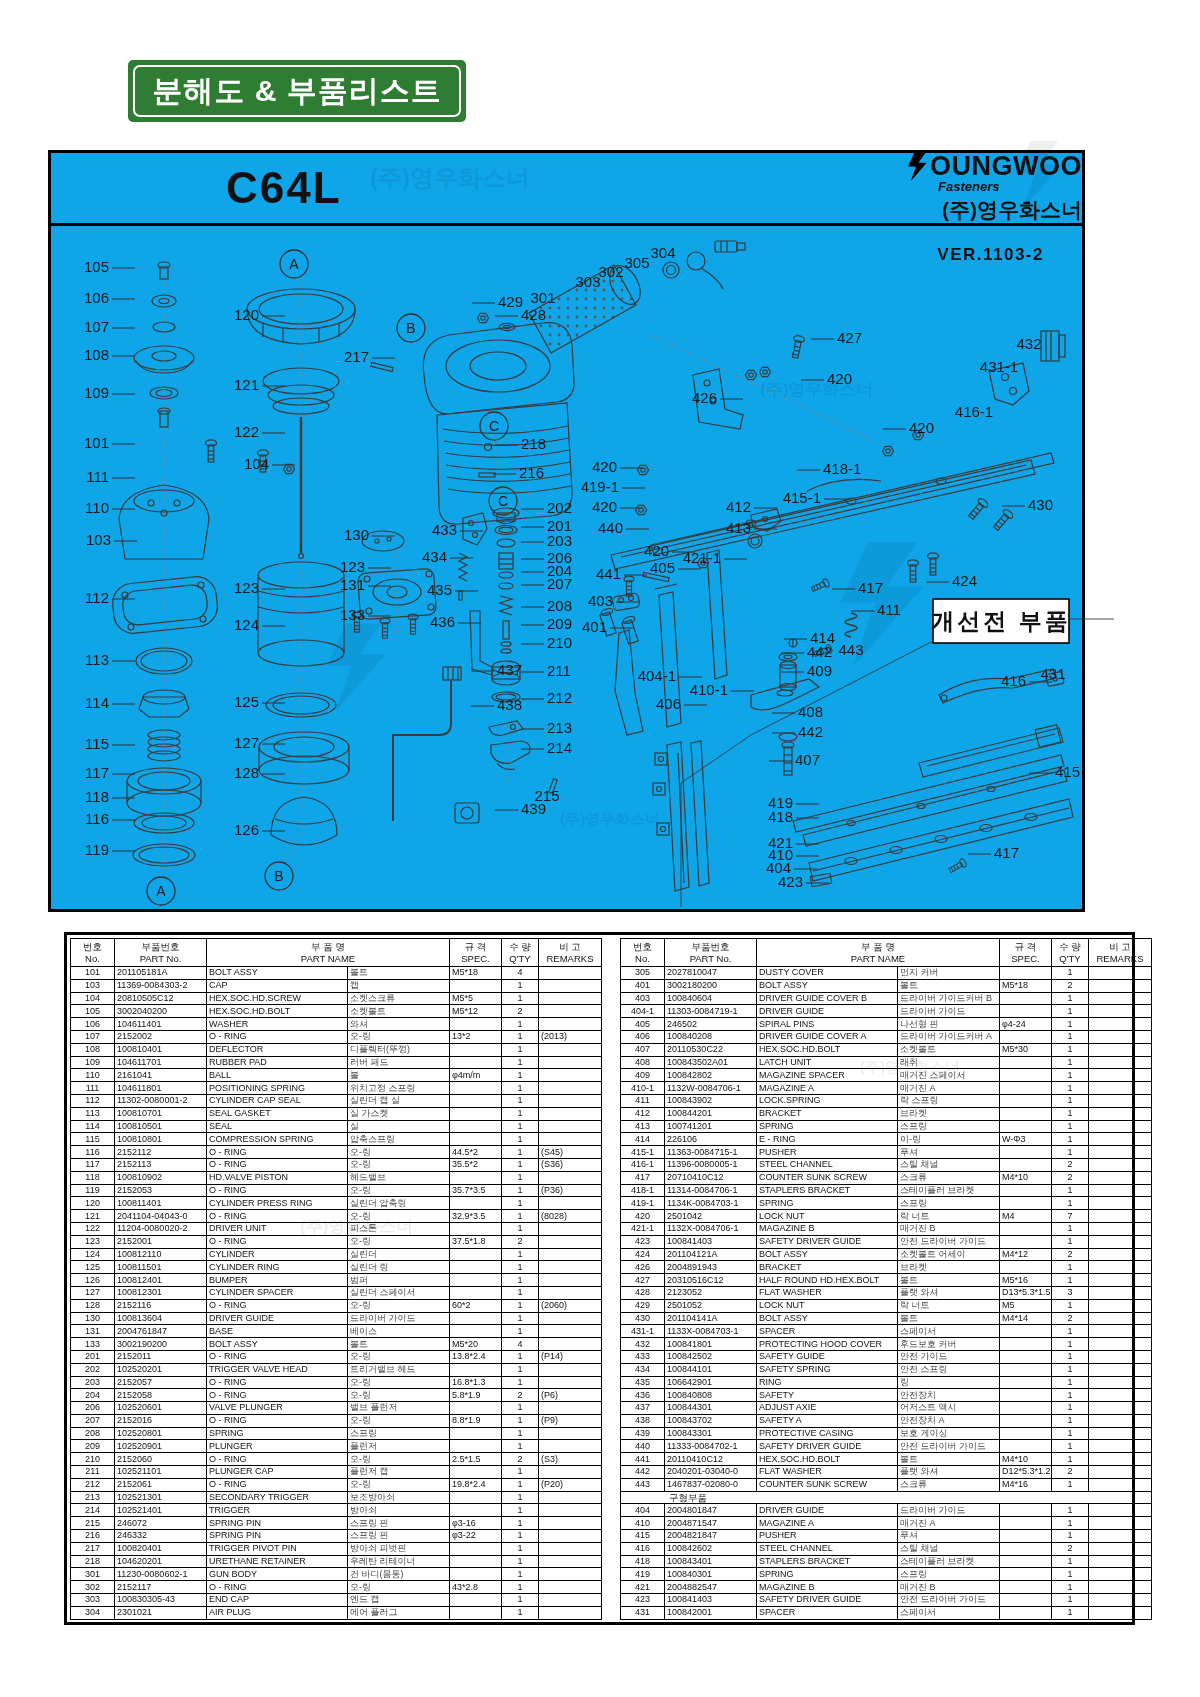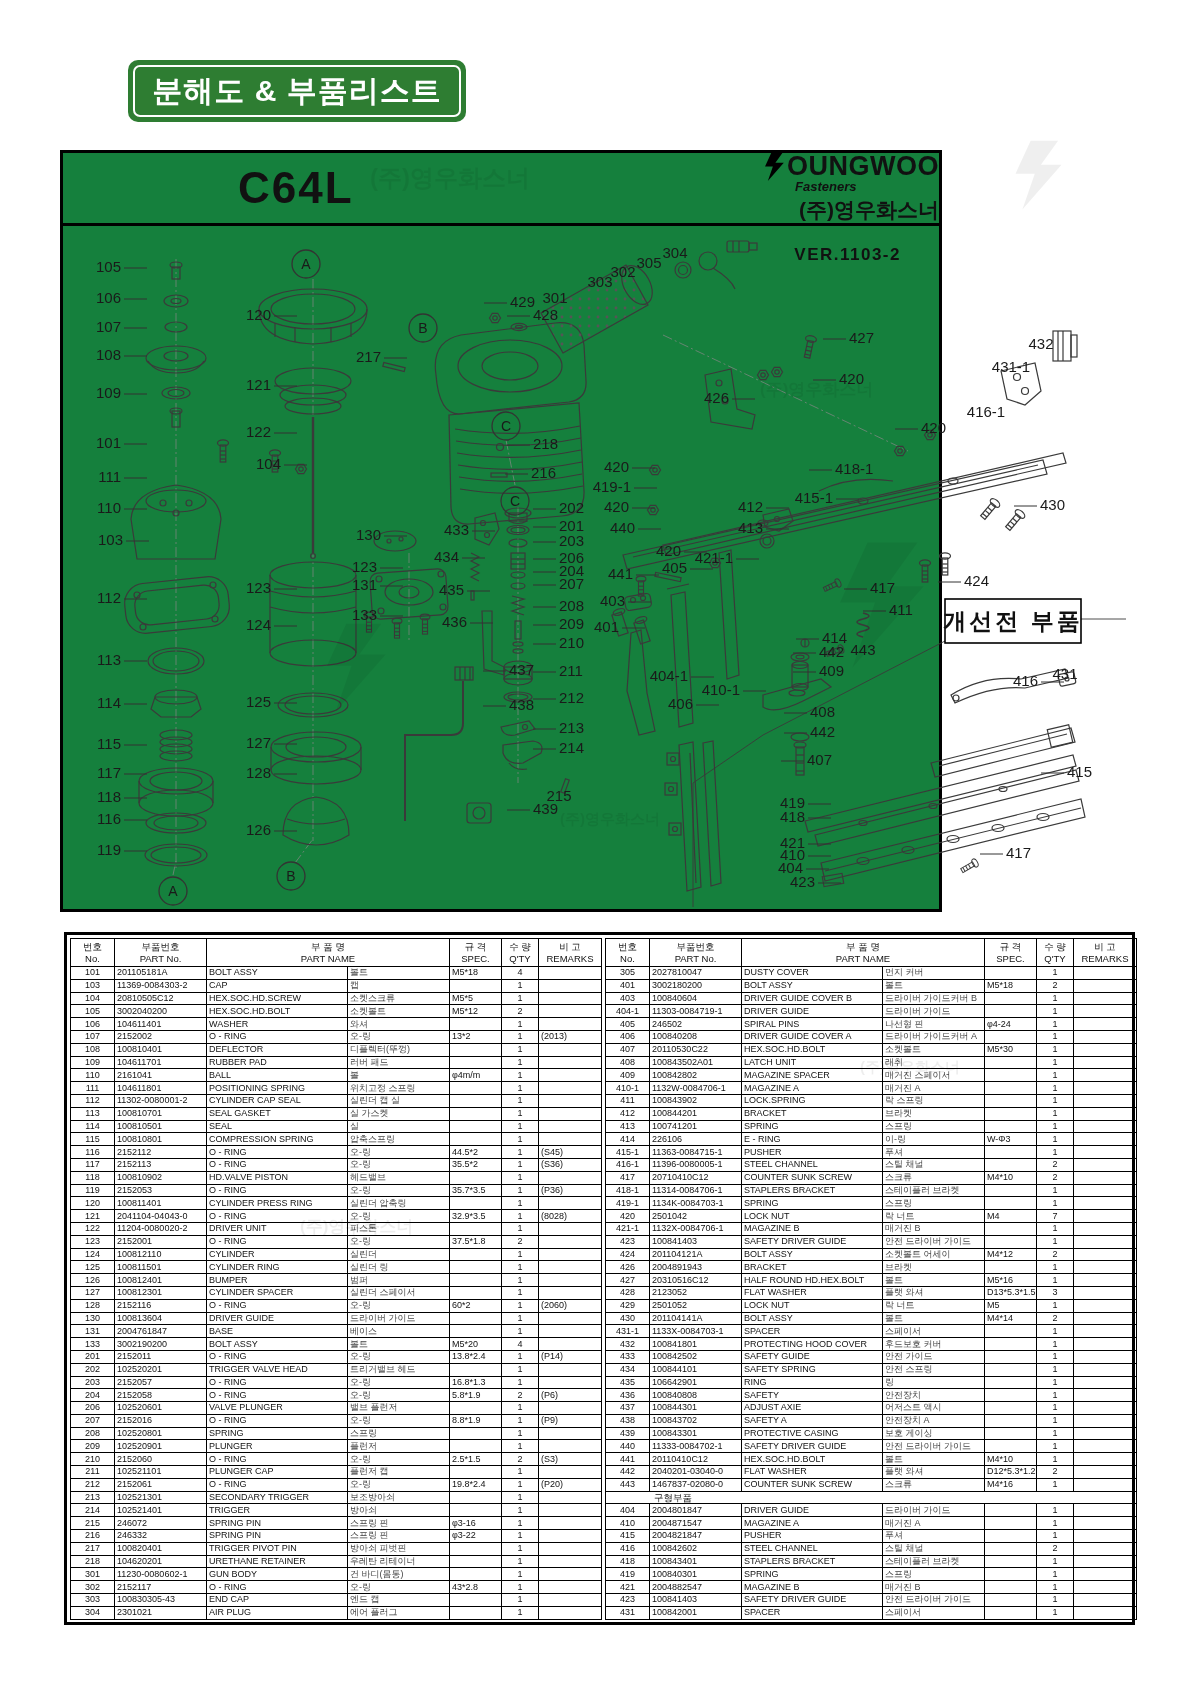--- a/index.html
+++ b/index.html
@@ -2,39 +2,39 @@
 <html><head>
 <meta charset="utf-8">
 <style>
   html,body{margin:0;padding:0;}
   body{
     width:1200px;height:1697px;position:relative;background:#fff;
     font-family:"Liberation Sans",sans-serif;color:#111;overflow:hidden;
   }
   
   .badge{position:absolute;left:128px;top:60px;width:338px;height:62px;
-    background:#2e7d32;border-radius:10px;display:flex;}
+    background:#2e7d32;border-radius:5px;display:flex;}
   .badge-inner{flex:1;margin:5px;border:2px solid #fff;border-radius:7px;
     display:flex;align-items:center;justify-content:center;
     color:#fff;font-size:30px;font-weight:bold;letter-spacing:1px;}
   
-  .dbox{position:absolute;left:60px;top:150px;width:882px;height:762px;border:3px solid #000;box-sizing:border-box;background:#15803d;}
+  .dbox{position:absolute;left:48px;top:150px;width:1037px;height:762px;border:3px solid #000;box-sizing:border-box;background:#0ea5e9;}
   .dhead{height:70px;border-bottom:3px solid #000;display:flex;align-items:center;position:relative;}
   .model{font-size:44px;font-weight:bold;margin-left:175px;letter-spacing:2px;}
   .dtitle{font-size:41px;font-weight:bold;margin-left:105px;letter-spacing:7px;}
   .logo{margin-left:auto;display:flex;flex-direction:column;align-items:flex-end;}
   .logo-top{display:flex;align-items:flex-start;line-height:1;}
   .logo-word{font-size:27px;font-weight:bold;letter-spacing:.5px;}
   .logo-fast{font-size:13px;font-style:italic;font-weight:bold;margin-top:-2px;align-self:flex-start;margin-left:34px;}
   .logo-co{font-size:21px;font-weight:bold;margin-top:2px;}
   .ver{position:absolute;right:38px;top:92px;font-size:17px;font-weight:bold;letter-spacing:1.5px;}
   .dsvg{position:absolute;left:0;top:70px;}
   
   .tbox{position:absolute;left:64px;top:932px;width:1071px;border:3px solid #000;box-sizing:border-box;background:#fff;padding:3px 3px 2px 3px;}
-  .tables{display:flex;gap:3px;}
+  .tables{display:flex;gap:18px;}
   table.ptable{border-collapse:collapse;table-layout:fixed;width:531px;}
   .ptable th,.ptable td{border:1px solid #000;padding:0 2px;overflow:hidden;white-space:nowrap;}
   .ptable th{font-weight:normal;font-size:9.5px;line-height:1.2;white-space:pre-line;height:27px;text-align:center;}
   .ptable td{height:11.8px;font-size:9px;line-height:1;}
   .c-no{text-align:center;}
   .c-pn{text-align:left;}
   .c-en{text-align:left;}
   .c-kr{text-align:left;color:#444;font-size:8.8px;}
   .c-spec{text-align:left;font-size:8.5px;}
   .c-qty{text-align:center;}

